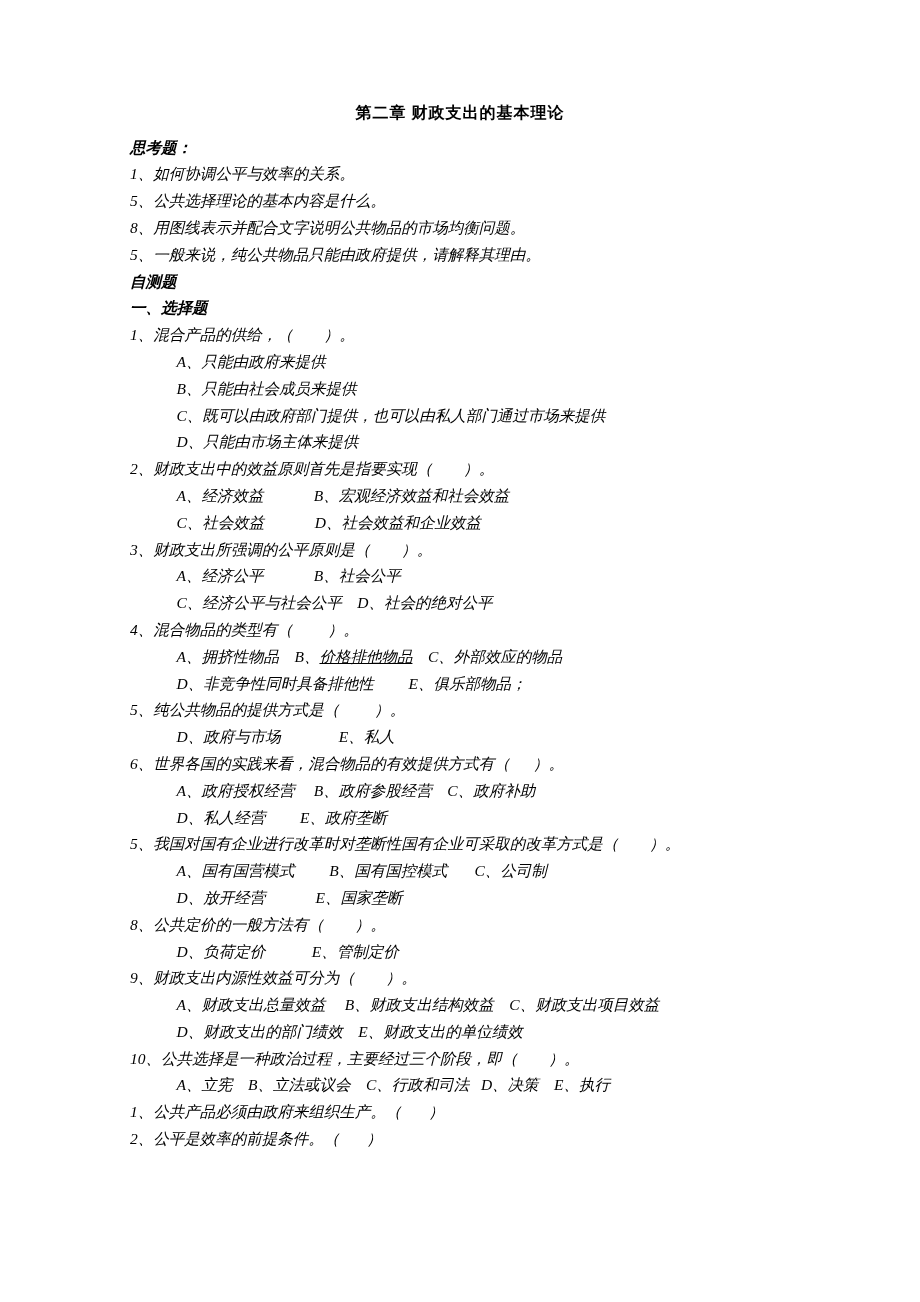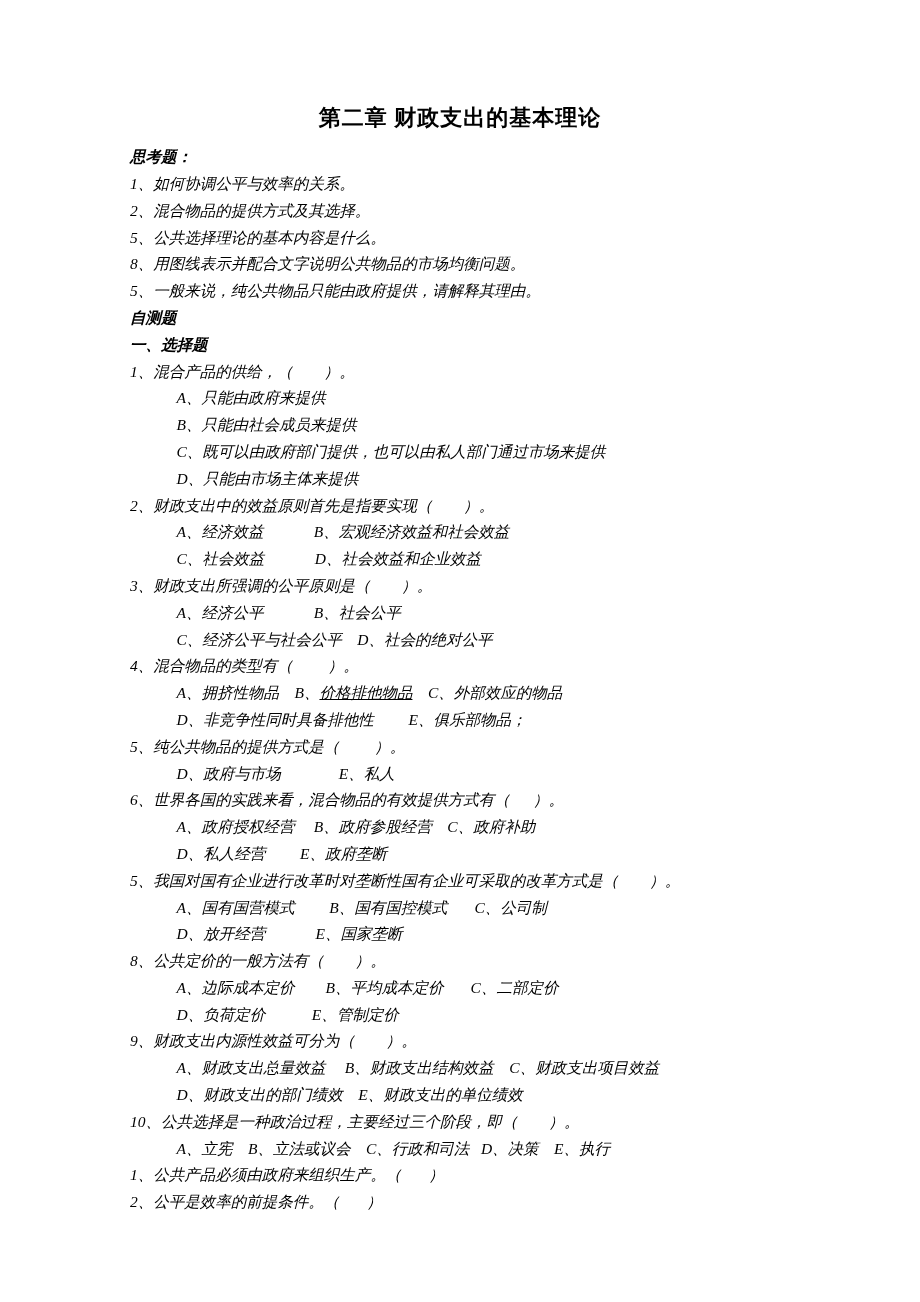--- a/index.html
+++ b/index.html
@@ -10,21 +10,21 @@
       width: 920px;
     }
     .page {
       padding: 100px 130px 100px 130px;
       color: #000;
       font-size: 15.5px;
       line-height: 1.6;
     }
     .title {
       text-align: center;
-      font-size: 22px;
+      font-size: 16px;
       font-weight: bold;
       margin-bottom: 10px;
       letter-spacing: 1px;
     }
     .bold {
       font-weight: bold;
     }
     .line {
       margin: 0 0 2px 0;
       white-space: pre-wrap;
@@ -38,21 +38,20 @@
     }
   </style>
 </head>
 <body>
 
 <div class="page">
   <div class="title">第二章   财政支出的基本理论</div>
 
   <div class="line bold">思考题：</div>
   <div class="line">1、如何协调公平与效率的关系。</div>
-  <div class="line">2、混合物品的提供方式及其选择。</div>
   <div class="line">5、公共选择理论的基本内容是什么。</div>
   <div class="line">8、用图线表示并配合文字说明公共物品的市场均衡问题。</div>
   <div class="line">5、一般来说，纯公共物品只能由政府提供，请解释其理由。</div>
 
   <div class="line bold">自测题</div>
   <div class="line bold">一、选择题</div>
 
   <div class="line">1、混合产品的供给，（        ）。</div>
   <div class="line indent1">A、只能由政府来提供</div>
   <div class="line indent1">B、只能由社会成员来提供</div>
@@ -76,21 +75,20 @@
 
   <div class="line">6、世界各国的实践来看，混合物品的有效提供方式有（      ）。</div>
   <div class="line indent1">A、政府授权经营     B、政府参股经营    C、政府补助</div>
   <div class="line indent1">D、私人经营         E、政府垄断</div>
 
   <div class="line">5、我国对国有企业进行改革时对垄断性国有企业可采取的改革方式是（        ）。</div>
   <div class="line indent1">A、国有国营模式         B、国有国控模式       C、公司制</div>
   <div class="line indent1">D、放开经营             E、国家垄断</div>
 
   <div class="line">8、公共定价的一般方法有（        ）。</div>
-  <div class="line indent1">A、边际成本定价        B、平均成本定价       C、二部定价</div>
   <div class="line indent1">D、负荷定价            E、管制定价</div>
 
   <div class="line">9、财政支出内源性效益可分为（        ）。</div>
   <div class="line indent1">A、财政支出总量效益     B、财政支出结构效益    C、财政支出项目效益</div>
   <div class="line indent1">D、财政支出的部门绩效    E、财政支出的单位绩效</div>
 
   <div class="line">10、公共选择是一种政治过程，主要经过三个阶段，即（        ）。</div>
   <div class="line indent1">A、立宪    B、立法或议会    C、行政和司法   D、决策    E、执行</div>
 
   <div class="line">1、公共产品必须由政府来组织生产。（       ）</div>

